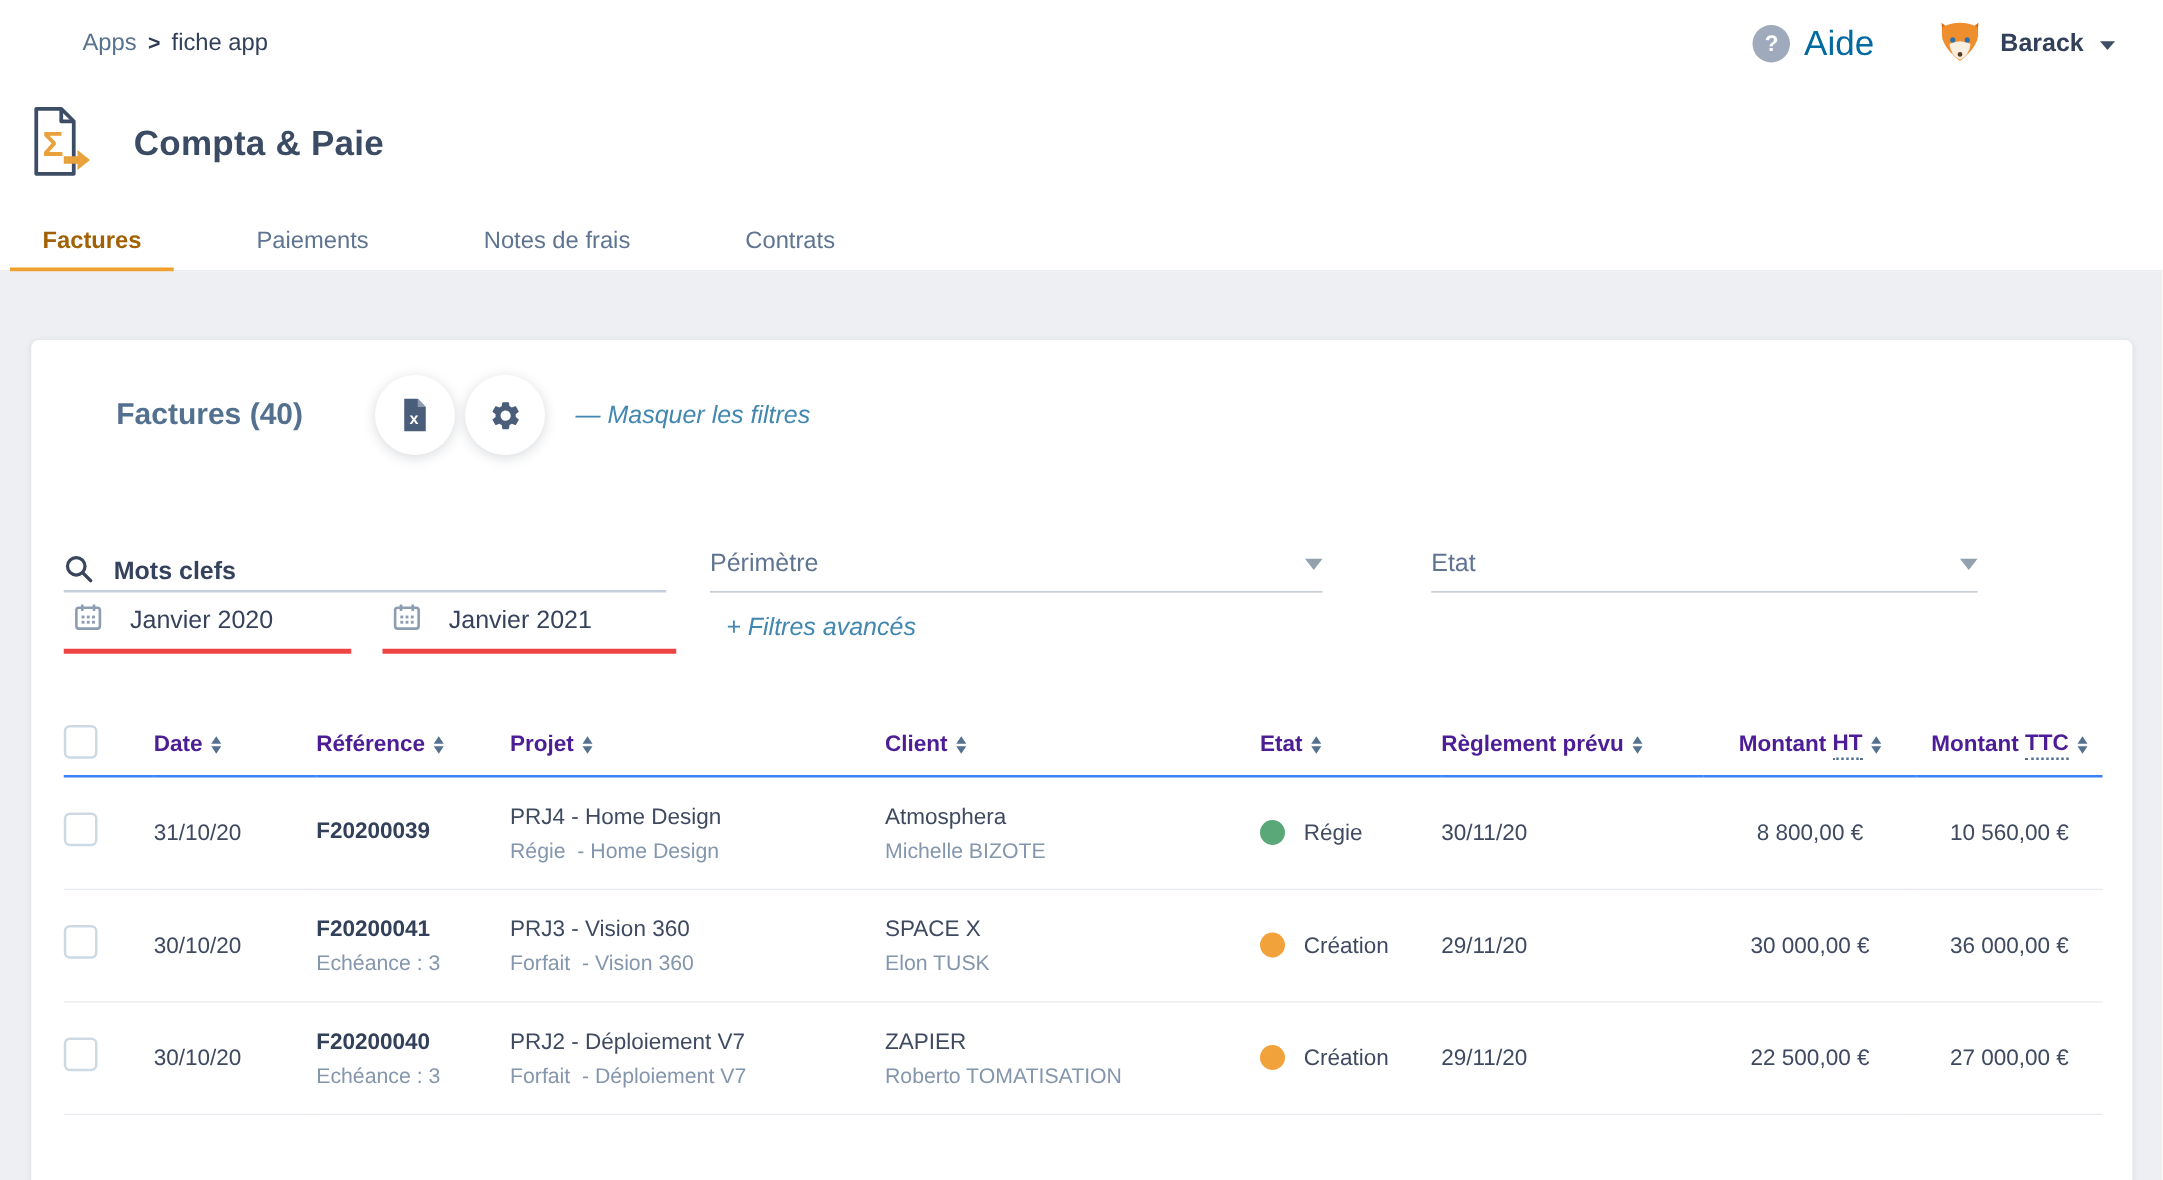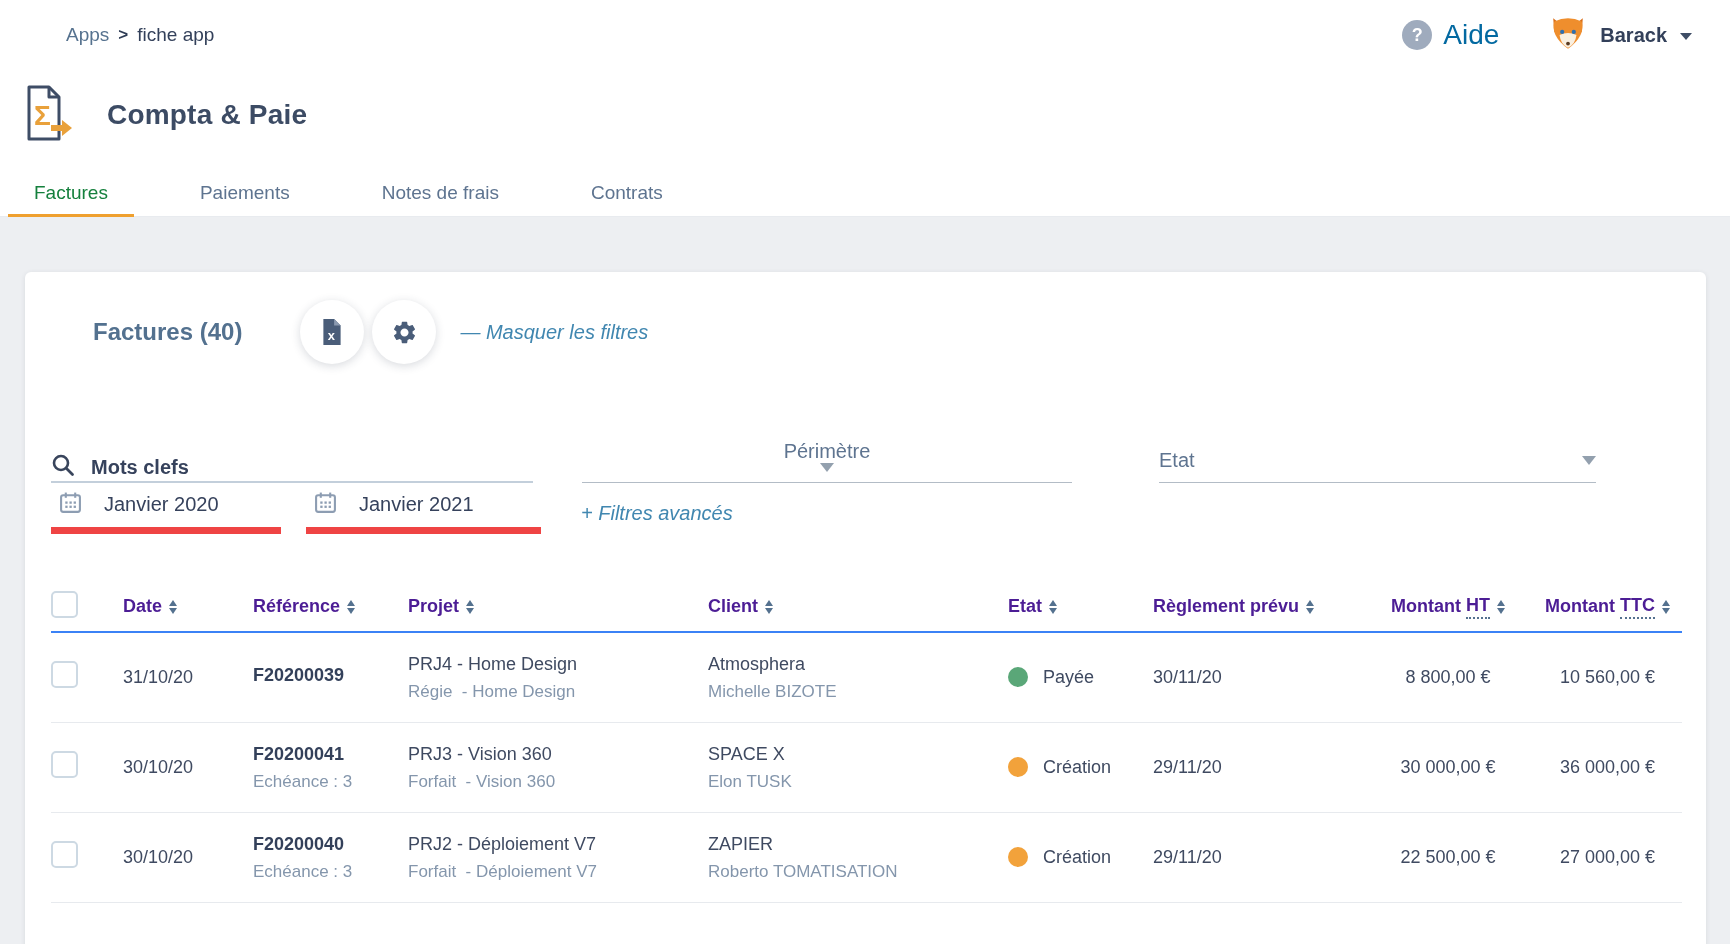--- a/index.html
+++ b/index.html
@@ -25,21 +25,21 @@
   .caret-dark{ width:0; height:0; border-left:6px solid transparent; border-right:6px solid transparent;
     border-top:7px solid #3e4d66; margin-top:2px; }
   
   .app-header{ display:flex; align-items:center; gap:32px; padding:26px 0 0 25px; height:96px; }
   .page-title{ font-size:28px; font-weight:700; color:#3c4b64; letter-spacing:.2px; }
   
   .tabs{ display:flex; gap:40px; padding:0 0 0 8px; margin-top:24px;
          border-bottom:1px solid #e8ebef; height:43px; }
   .tab{ font-size:19px; color:#5e7490; padding:8px 26px 0 26px; cursor:pointer;
         border-bottom:3px solid transparent; height:43px; }
-  .tab.active{ color:#15803d; font-weight:400; border-bottom-color:#efa02f; }
+  .tab.active{ color:#a16207; font-weight:700; border-bottom-color:#efa02f; }
   
   .content{ background:#edeff2; height:727px; padding:55px 24px 0 25px; overflow:hidden; }
   .card{ background:#ffffff; border-radius:6px; box-shadow:0 1px 5px rgba(40,50,70,.10);
          height:760px; padding:28px 24px 0 26px; }
   .card-head{ display:flex; align-items:center; height:64px; }
   .panel-title{ font-size:24px; font-weight:700; color:#53718f; margin-left:42px; }
   .circle-btn{ width:64px; height:64px; border-radius:50%; background:#fff;
     box-shadow:0 2px 10px rgba(40,50,70,.18); display:flex; align-items:center; justify-content:center;
     cursor:pointer; }
   .circle-btn.first{ margin-left:58px; }
@@ -51,25 +51,25 @@
   .search-field{ display:flex; align-items:center; gap:16px; width:482px;
     border-bottom:2px solid #c3cfdb; }
   .search-field input{ border:none; outline:none; background:transparent; width:420px;
     font-family:inherit; font-size:20px; font-weight:700; color:#36425c; }
   .search-field input::placeholder{ color:#36425c; opacity:1; font-weight:700; }
   .select-field{ display:flex; align-items:center; justify-content:space-between;
     border-bottom:1.5px solid #b3bcc6; padding-bottom:10px; cursor:pointer; }
   .select-field .sel-label{ font-size:20px; color:#5e7490; }
   .caret-gray{ width:0; height:0; border-left:7px solid transparent; border-right:7px solid transparent;
     border-top:9px solid #93a0ae; }
-  .perimetre{ width:490px; margin-left:49px;flex-direction:column; }
+  .perimetre{ width:490px; margin-left:35px; }
   .etat{ width:437px; margin-left:87px; }
   .period-label{ font-size:19px; color:#5e7490; margin-top:22px; }
   .period-row{ display:flex; align-items:flex-end; margin-top:8px; }
-  .date-field{ display:flex; align-items:center; gap:22px; border-bottom:7px solid #ef4444;
+  .date-field{ display:flex; align-items:center; gap:22px; border-bottom:4px solid #ef4444;
     padding:0 0 9px 8px; width:230px; cursor:pointer; }
   .date-field.second{ margin-left:25px; width:235px; }
   .date-value{ font-size:20px; color:#36425c; }
   .adv-link{ margin-left:40px; padding-bottom:9px; }
   
   table{ width:100%; border-collapse:collapse; margin-top:48px; table-layout:fixed; }
   th{ font-size:18px; font-weight:700; color:#4c1d95; text-align:left; height:50px;
       vertical-align:middle; border-bottom:2px solid #3b82f6; }
   th .th-inner{ display:inline-flex; align-items:center; cursor:pointer; }
   .abbr{ border-bottom:2px dotted #54718f; margin-left:5px; padding-bottom:1px; }
@@ -320,21 +320,21 @@
               <div class="main">PRJ4 - Home Design</div>
               <div class="sub">Régie  - Home Design</div>
             </td>
           <td>
               <div class="main">Atmosphera</div>
               <div class="sub">Michelle BIZOTE</div>
             </td>
           <td>
               <div class="status">
                 <span class="dot" style="background-color: rgb(90, 167, 120);"></span>
-                <span>Payée</span>
+                <span>Régie</span>
               </div>
             </td>
           <td>30/11/20</td>
           <td class="num">8 800,00 €</td>
           <td class="num">10 560,00 €</td>
         </tr>
         <tr class="row">
           <td><span class="cb"></span></td>
           <td>30/10/20</td>
           <td>

